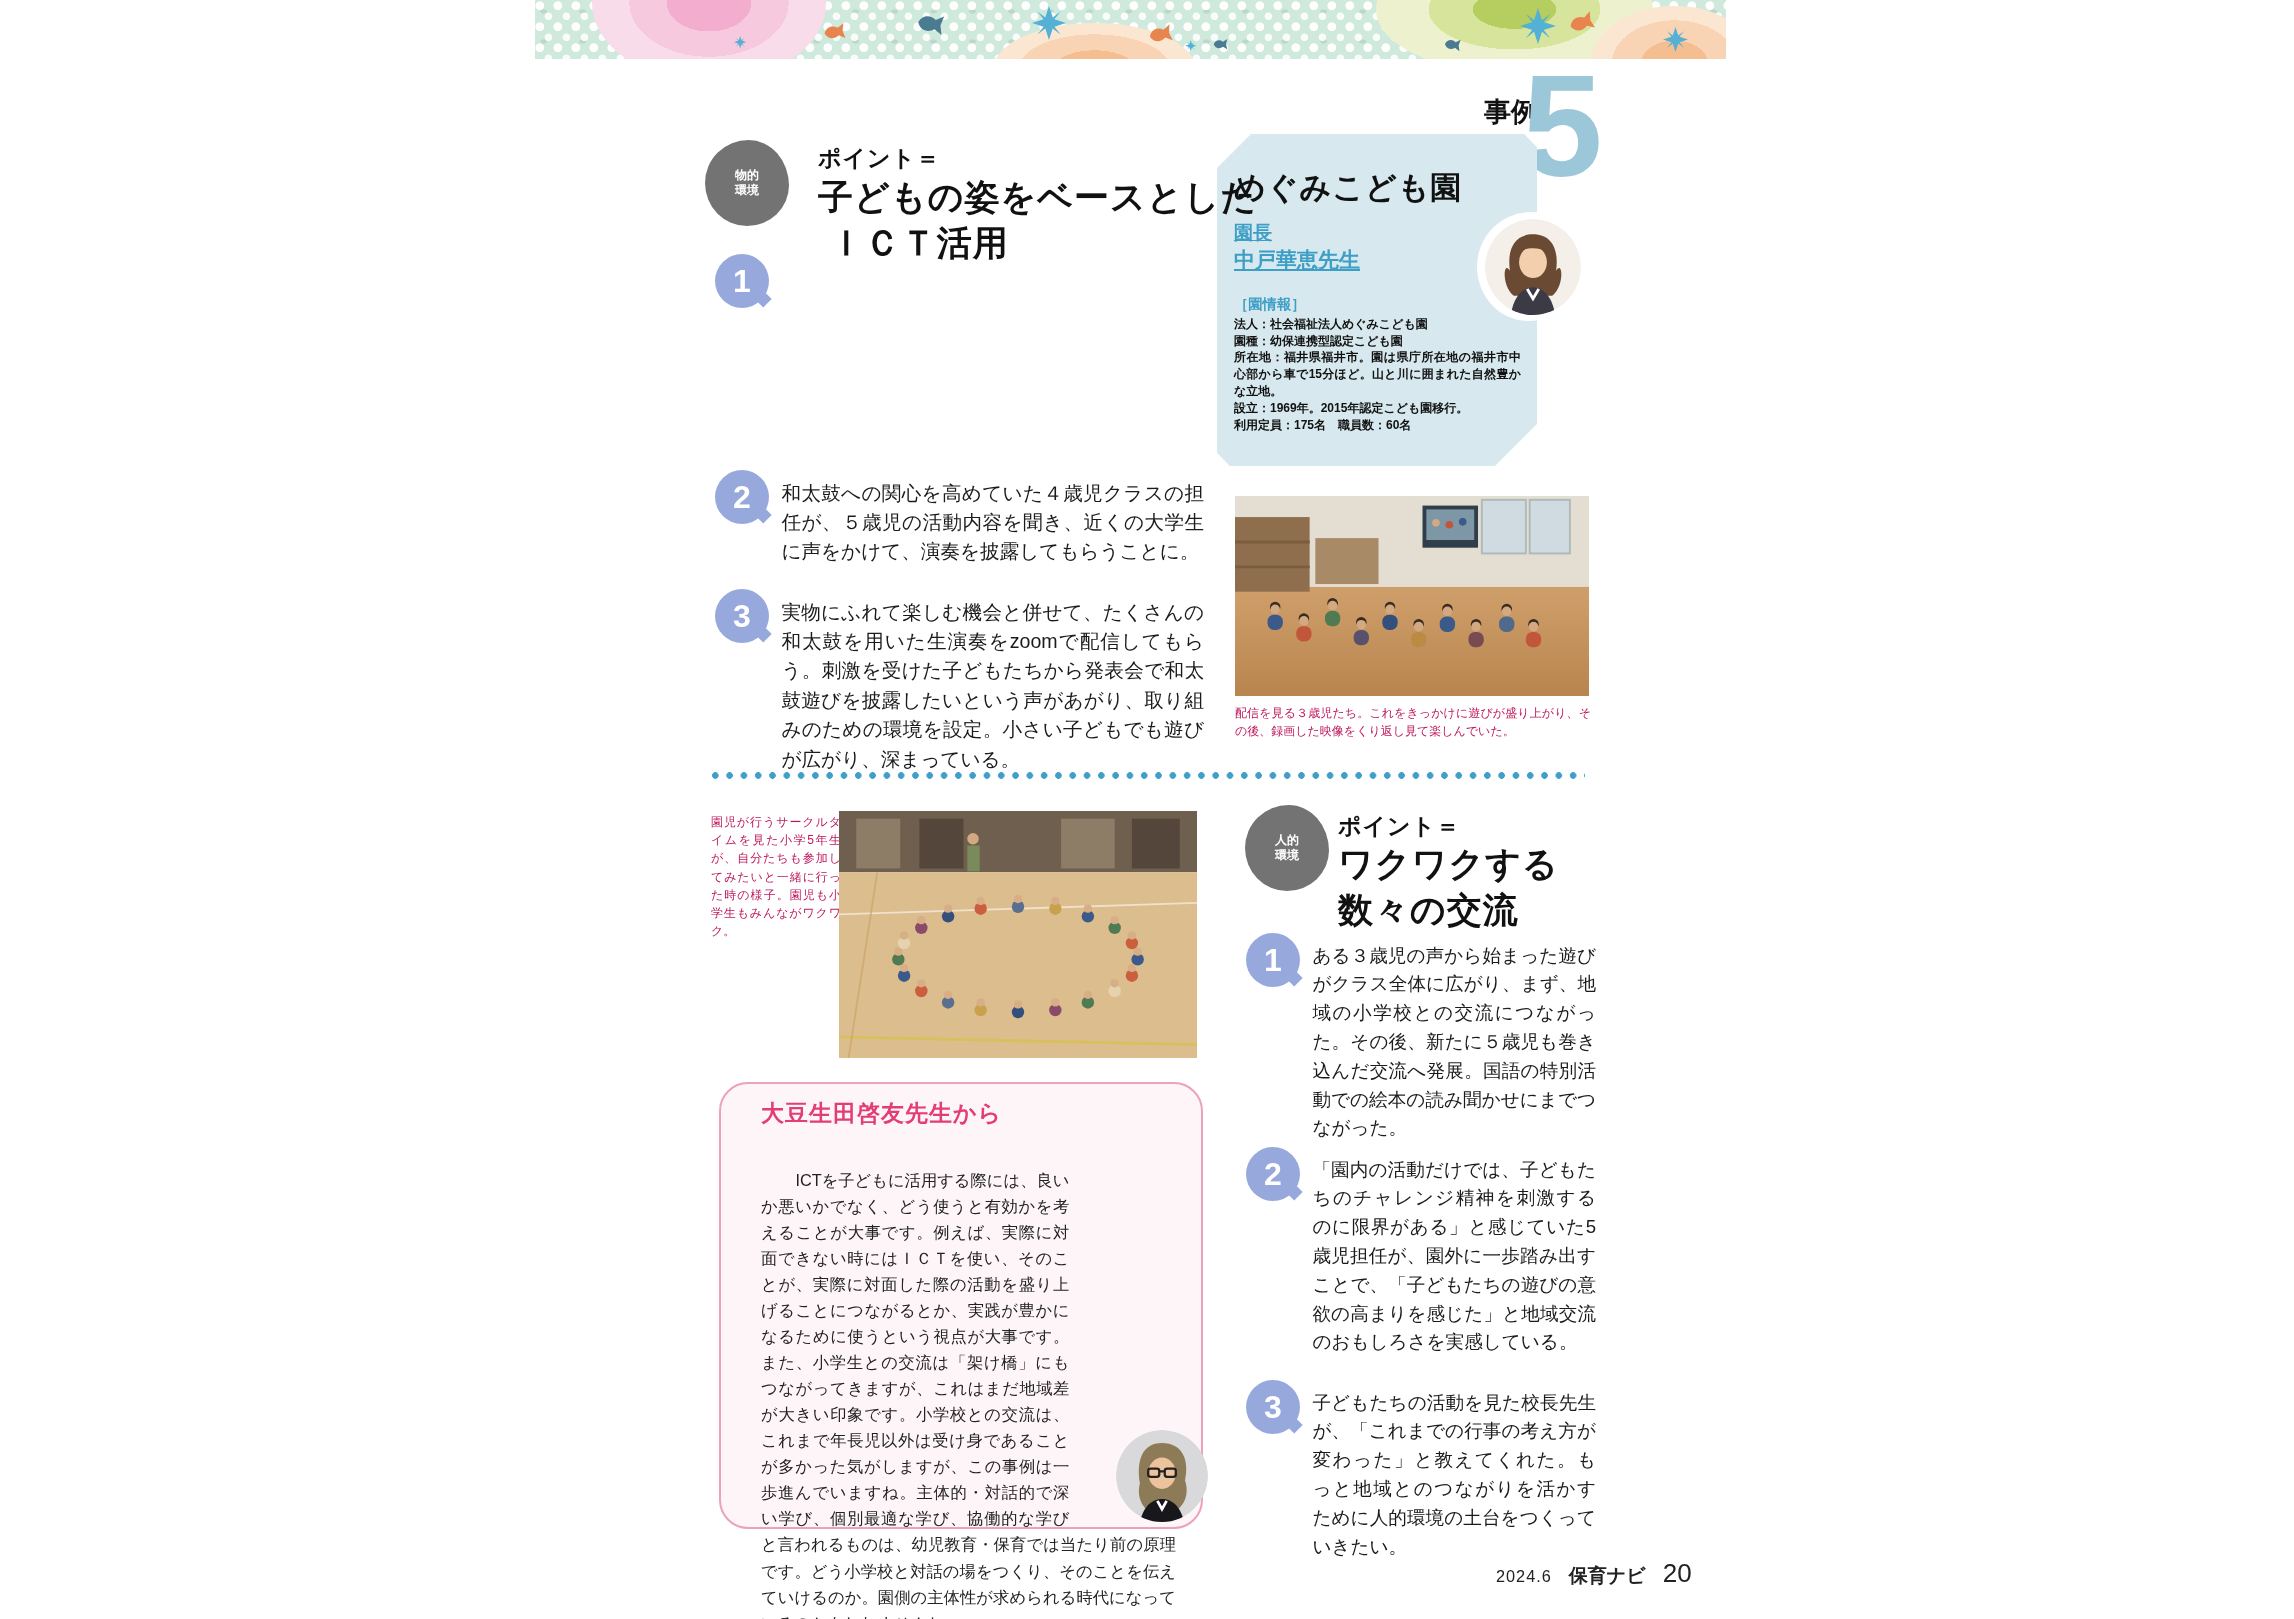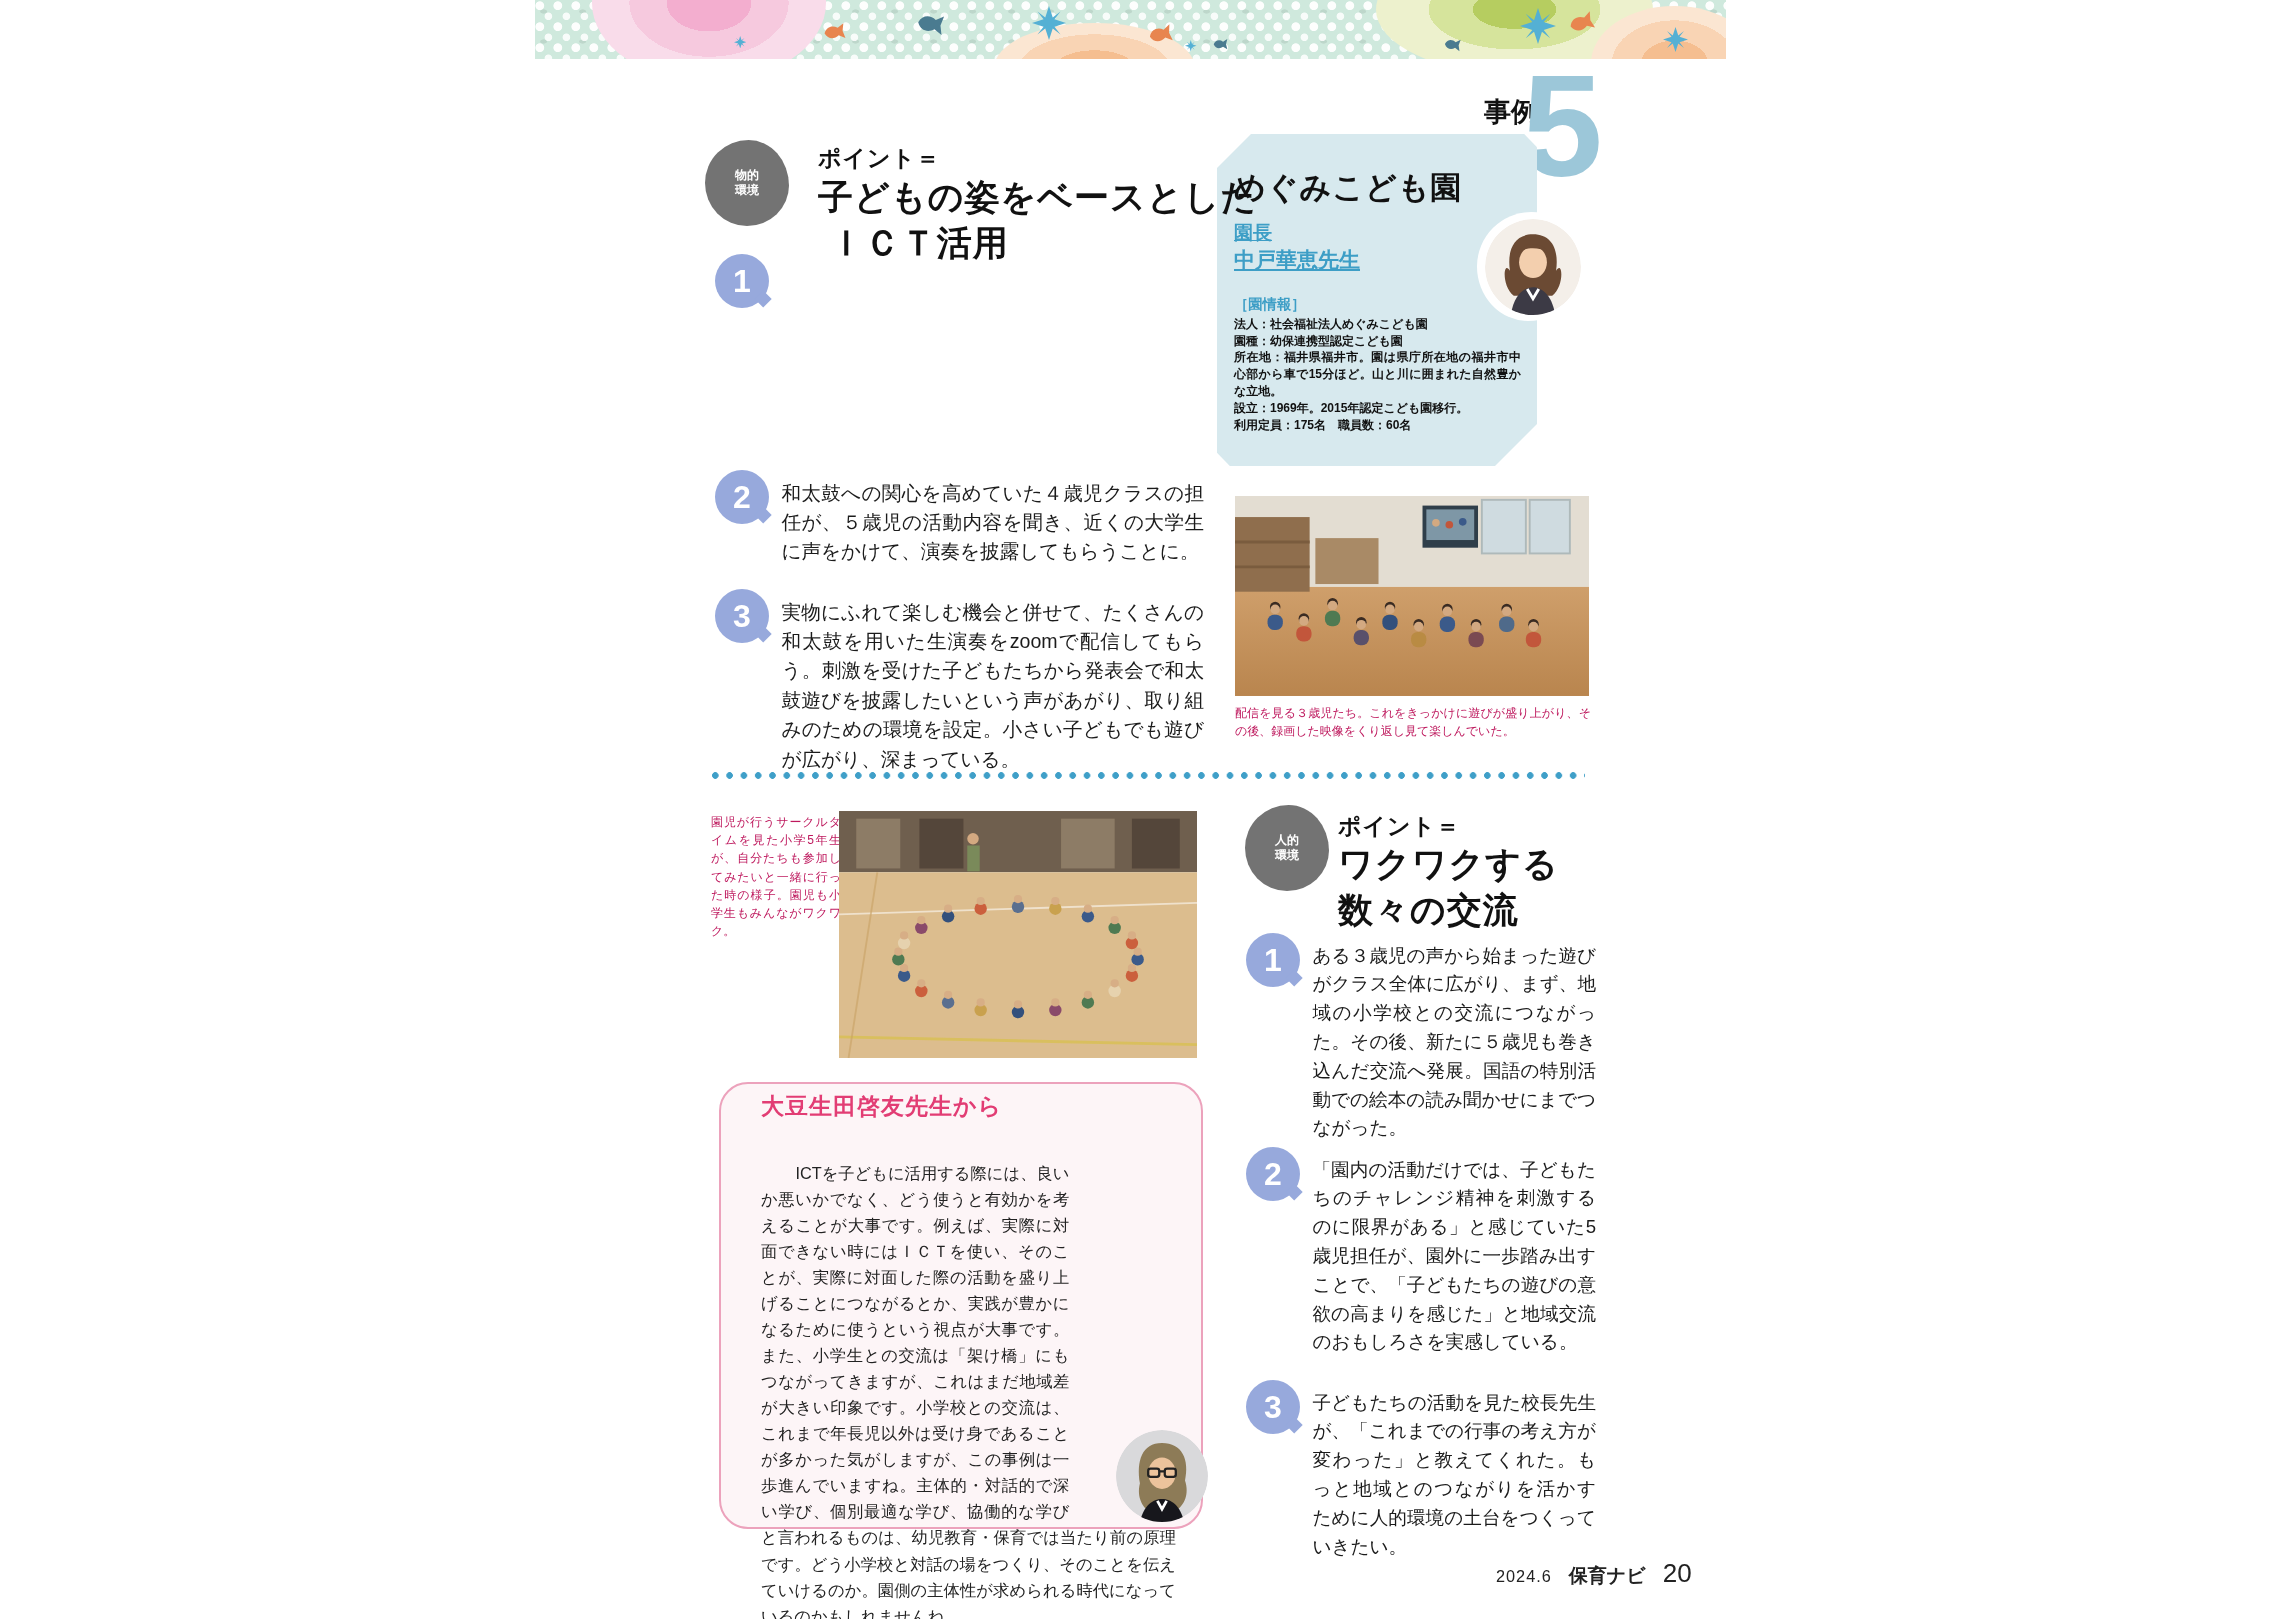--- a/index.html
+++ b/index.html
@@ -57,21 +57,21 @@
   .photo{position:absolute;line-height:0;overflow:hidden;}
   .caption{position:absolute;font-size:12px;line-height:1.52;color:#be185d;text-align:justify;}
 
   
   .divider{position:absolute;left:712px;top:772px;width:873px;height:7.6px;
     background-image:radial-gradient(circle at 3.3px 3.3px,#3f9fc8 2.9px,rgba(0,0,0,0) 3.5px);
     background-size:14.3px 7.6px;background-repeat:repeat-x;}
 
   
   .expert-box{position:absolute;left:719px;top:1082px;width:484px;height:447px;background:#fdf5f7;
-    border:2.9px solid #eca2bc;border-radius:29px;box-sizing:border-box;padding:7px 25px 0 40px;}
+    border:2.9px solid #eca2bc;border-radius:29px;box-sizing:border-box;padding:14px 25px 0 40px;}
   .expert-title{color:#e23d74;font-size:23px;font-weight:800;letter-spacing:1px;}
   .expert-body{margin-top:11.5px;font-size:16.3px;line-height:1.6;text-align:justify;color:#222;white-space:pre-wrap;}
   .expert-spacer{float:right;width:99px;height:105px;margin-top:241px;margin-left:7.6px;}
 
   
   .footer{position:absolute;left:1496px;top:1558px;display:flex;align-items:baseline;gap:17px;color:#222;}
   .footer .date{font-size:16.3px;letter-spacing:1px;}
   .footer .mag{font-size:19px;font-weight:800;}
   .footer .num{font-size:26px;}
 </style>

